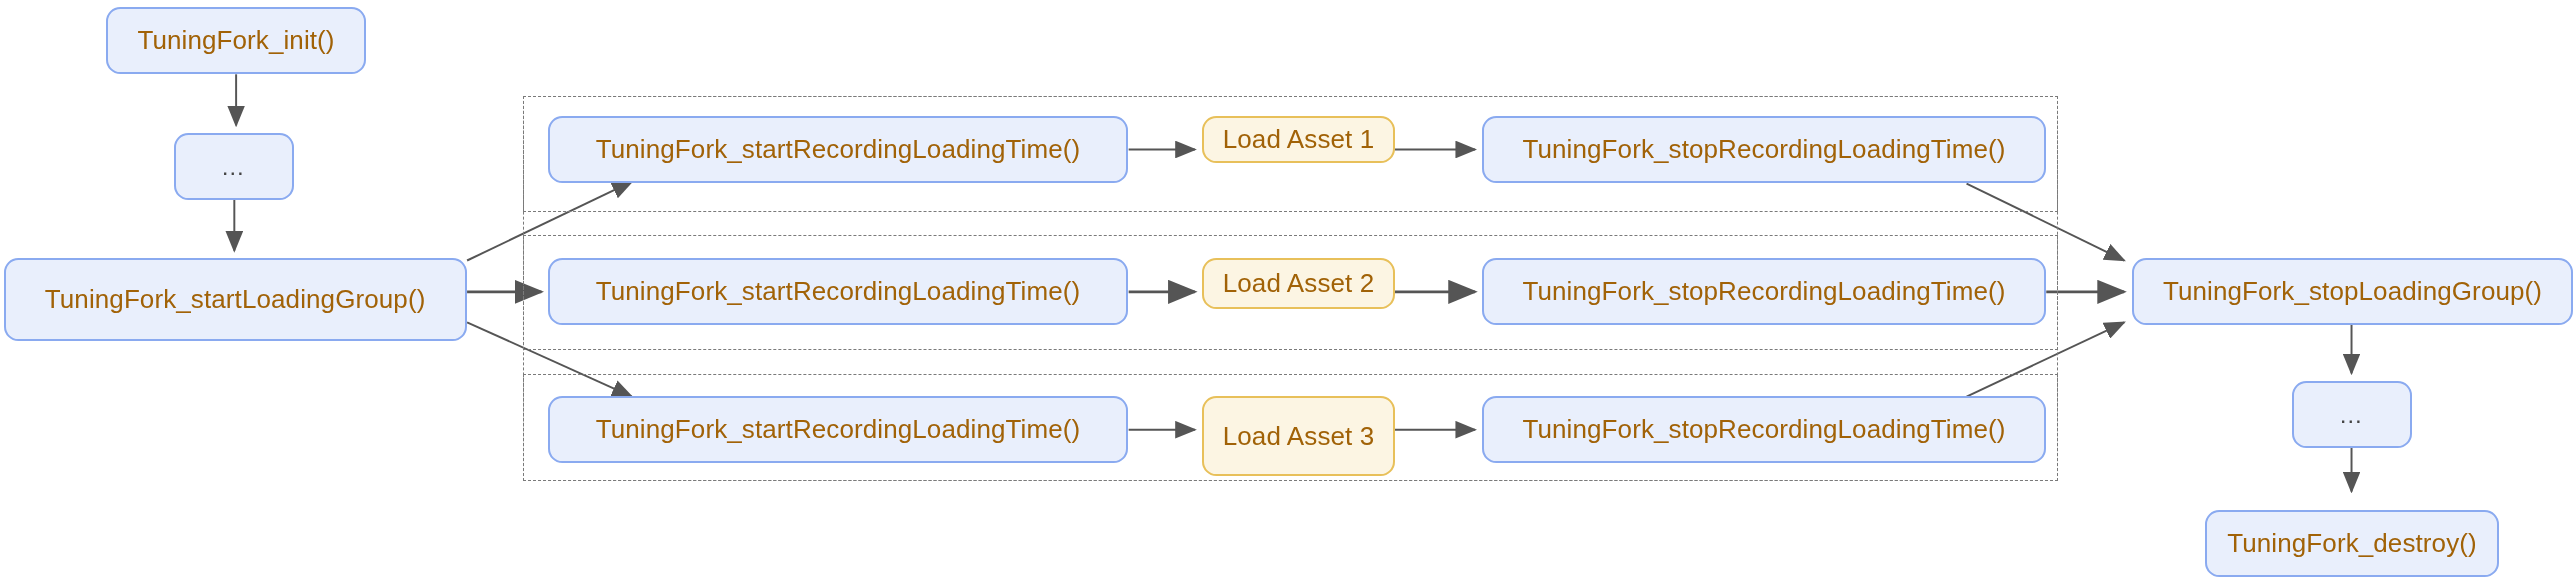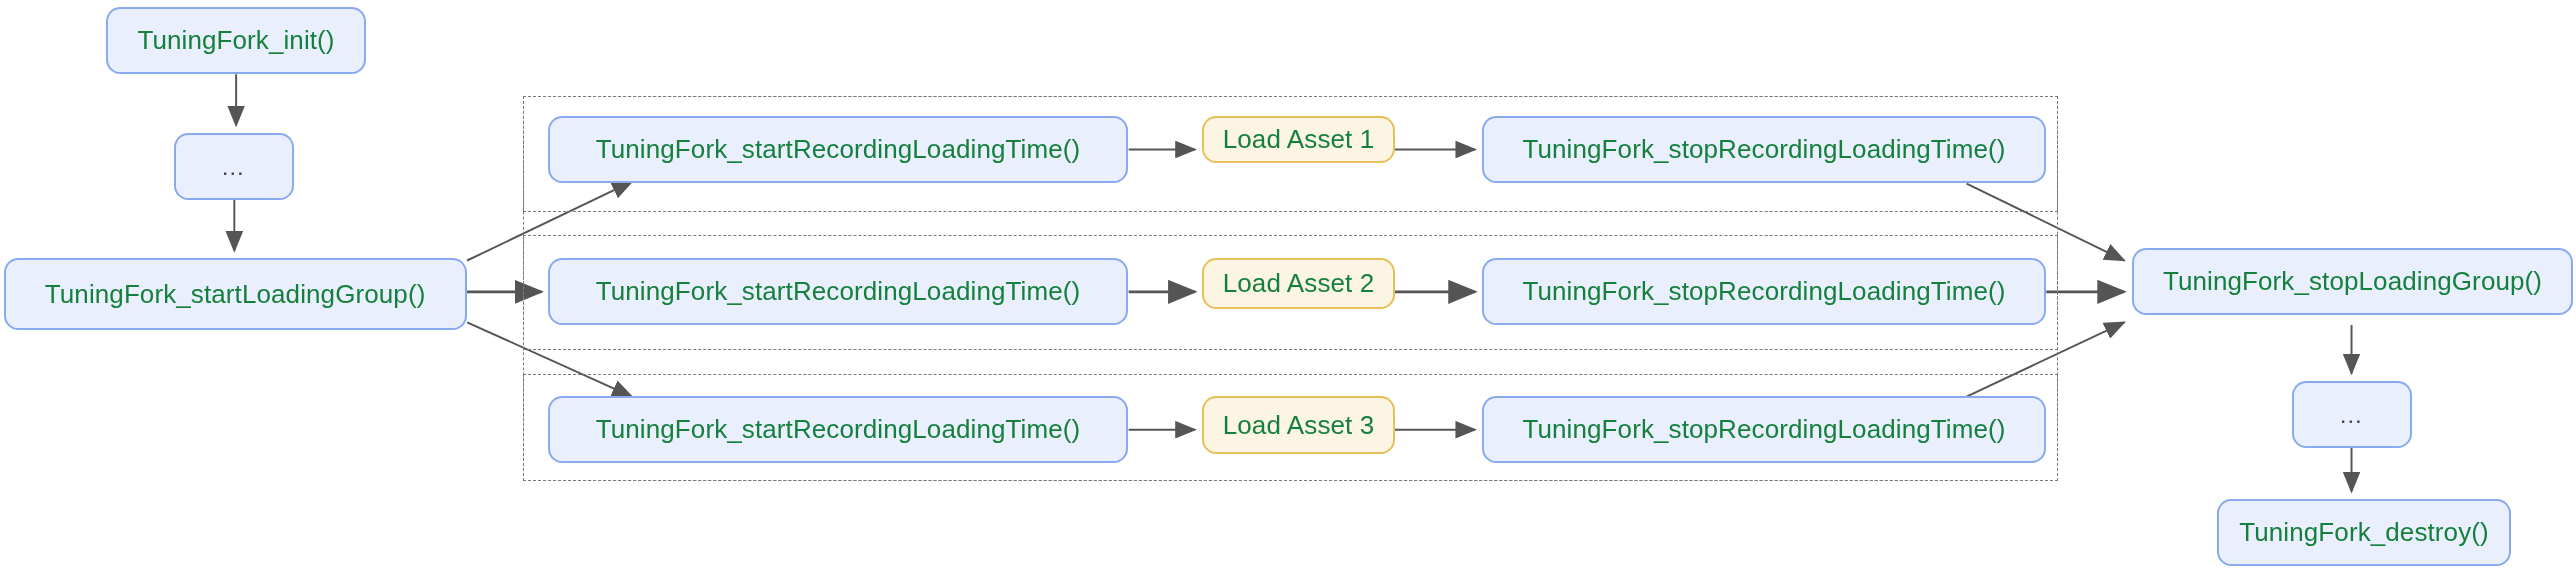--- a/index.html
+++ b/index.html
@@ -26,21 +26,21 @@
     pointer-events: none;
   }
   .node {
     position: absolute;
     box-sizing: border-box;
     display: flex;
     align-items: center;
     justify-content: center;
     border-radius: 14.3px;
     font-size: 26px;
-    color: #15803d;
+    color: #a16207;
     letter-spacing: 0.1px;
     white-space: nowrap;
     z-index: 3;
   }
   .node-blue {
     background: #e9effc;
     border: 2.2px solid #8aaaf0;
   }
   .node-yellow {
     background: #fcf5e3;
@@ -106,21 +106,21 @@
   </svg>
 
   <div class="node node-blue" style="left:106px; top:7.2px; width:260px; height:67px;">
     <span>TuningFork_init()</span>
   </div>
 
   <div class="node node-blue node-ellipsis" style="left:174px; top:133px; width:120px; height:67px;">
     <span>…</span>
   </div>
 
-  <div class="node node-blue" style="left:3.6px; top:258px; width:463px; height:72px;justify-content:center;">
+  <div class="node node-blue" style="left:3.6px; top:258px; width:463px; height:83px;justify-content:center;">
     <span>TuningFork_startLoadingGroup()</span>
   </div>
 
   <div class="node node-blue" style="left:548px; top:116px; width:580px; height:67px;">
     <span>TuningFork_startRecordingLoadingTime()</span>
   </div>
   <div class="node node-yellow" style="left:1202px; top:116px; width:193px; height:47px;">
     <span>Load Asset 1</span>
   </div>
   <div class="node node-blue" style="left:1482px; top:116px; width:564px; height:67px;">
@@ -133,33 +133,33 @@
   <div class="node node-yellow" style="left:1202px; top:258px; width:193px; height:51px;">
     <span>Load Asset 2</span>
   </div>
   <div class="node node-blue" style="left:1482px; top:258px; width:564px; height:67px;">
     <span>TuningFork_stopRecordingLoadingTime()</span>
   </div>
 
   <div class="node node-blue" style="left:548px; top:396px; width:580px; height:67px;">
     <span>TuningFork_startRecordingLoadingTime()</span>
   </div>
-  <div class="node node-yellow" style="left:1202px; top:396px; width:193px; height:58px;">
+  <div class="node node-yellow" style="left:1202px; top:396px; width:193px; height:80px;">
     <span>Load Asset 3</span>
   </div>
   <div class="node node-blue" style="left:1482px; top:396px; width:564px; height:67px;">
     <span>TuningFork_stopRecordingLoadingTime()</span>
   </div>
 
-  <div class="node node-blue" style="left:2132px; top:248px; width:441px; height:67px;">
+  <div class="node node-blue" style="left:2132px; top:258px; width:441px; height:67px;">
     <span>TuningFork_stopLoadingGroup()</span>
   </div>
 
   <div class="node node-blue node-ellipsis" style="left:2292px; top:381px; width:120px; height:67px;">
     <span>…</span>
   </div>
 
-  <div class="node node-blue" style="left:2205px; top:499px; width:294px; height:67px;margin-left:12px;">
+  <div class="node node-blue" style="left:2205px; top:510px; width:294px; height:67px;">
     <span>TuningFork_destroy()</span>
   </div>
 
 </div>
 
 
 </body></html>

